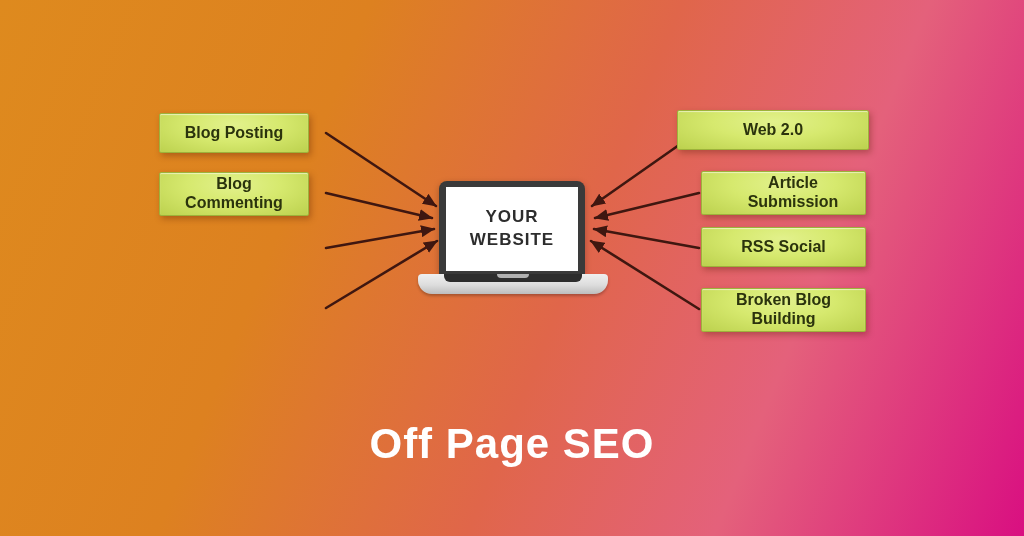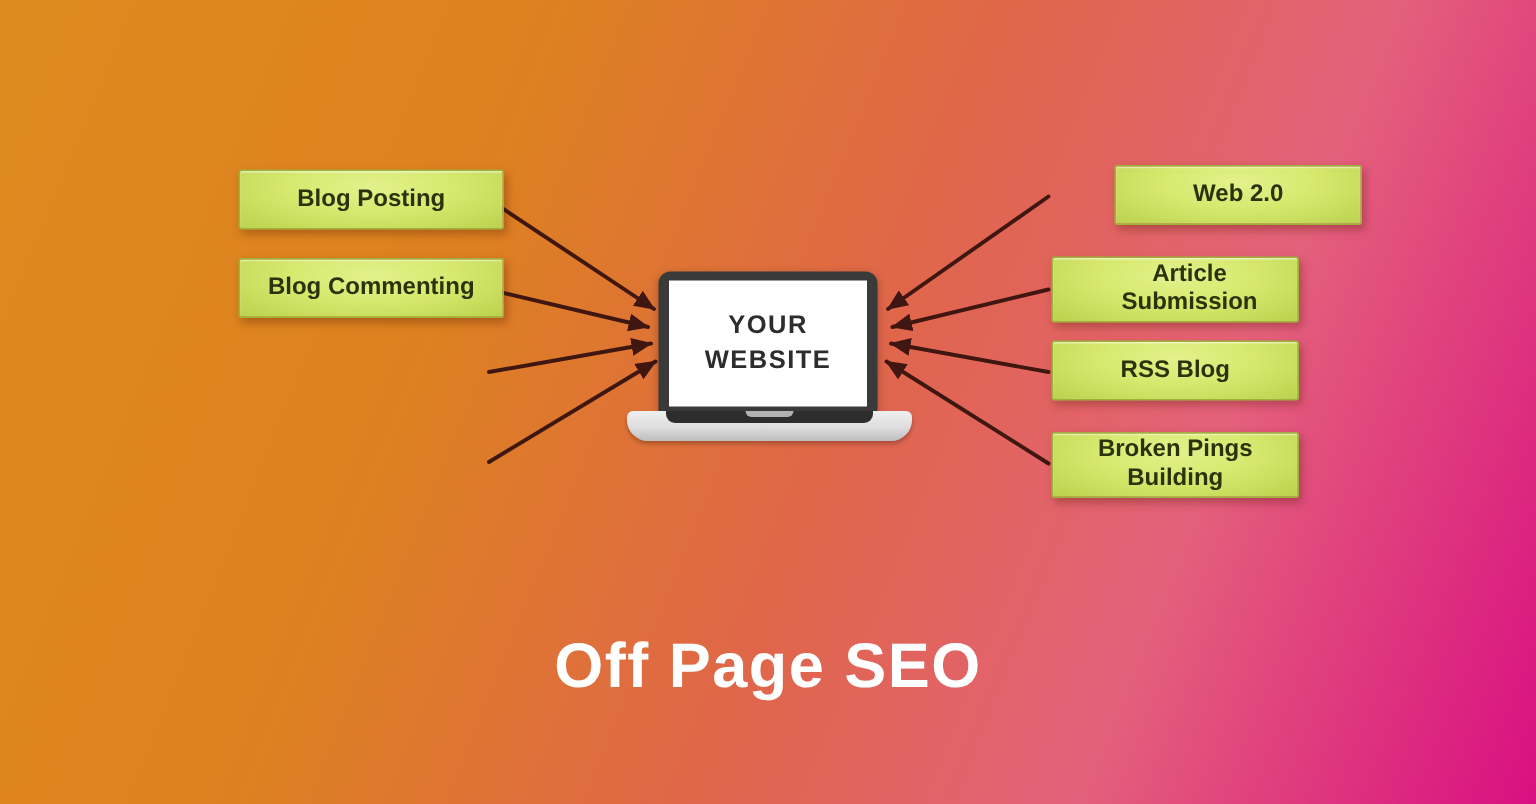--- a/index.html
+++ b/index.html
@@ -6,33 +6,33 @@
   body{font-family:"Liberation Sans", sans-serif; background:#222;}
   .stage{
     position:relative; width:1024px; height:536px; overflow:hidden;
     background:linear-gradient(112deg,
       #de8a1e 0%, #dd8120 30%, #e0664a 55%, #e4617b 75%, #d90f81 100%);
   }
   .arrows{position:absolute; left:0; top:0; width:1024px; height:536px; z-index:1;}
   .arrow-line{stroke:#3f1710; stroke-width:2.6; stroke-linecap:round;}
 
   .node{
-    position:absolute; width:177px; min-height:40px; z-index:2;
+    position:absolute; width:150px; min-height:40px; z-index:2;
     display:flex; align-items:center; justify-content:center; text-align:center;
     box-sizing:border-box; padding:2px 8px;
     background:radial-gradient(ellipse at 50% 28%, #e2f18c 0%, #d6e96e 45%, #bcd14e 100%);
     border:1px solid #9db23a; border-radius:2px;
     box-shadow:2px 3px 6px rgba(90,30,10,0.35), inset 0 1px 1px rgba(255,255,255,0.55);
     color:#2b330d; font-weight:bold; font-size:16px; line-height:1.18;
   }
   .ln1{left:159px; top:113px;}
   .ln2{left:159px; top:172px;}
   .ln3{left:159px; top:228px;}
   .ln4{left:159px; top:288px;}
-  .rn1{left:743px; top:110px; width:165px;}
+  .rn1{left:677px; top:110px; width:192px;}
   .rn2{left:701px; top:171px; width:165px; min-height:42px;padding-left:27px;}
   .rn3{left:701px; top:227px; width:165px;}
   .rn4{left:701px; top:288px; width:165px; min-height:42px;}
 
   .laptop{position:absolute; left:418px; top:177px; width:190px; height:122px; z-index:2;}
   .screen{
     position:absolute; left:21px; top:4px; width:146px; height:93px;
     background:#3a3a3a; border-radius:8px 8px 0 0;
     box-shadow:0 2px 6px rgba(0,0,0,0.25);
   }
@@ -84,22 +84,22 @@
       <line x1="699" y1="193" x2="595" y2="218" class="arrow-line" stroke="#3f1710" marker-end="url(#ah)"></line>
       <line x1="699" y1="248" x2="594" y2="229" class="arrow-line" stroke="#3f1710" marker-end="url(#ah)"></line>
       <line x1="699" y1="309" x2="591" y2="241" class="arrow-line" stroke="#3f1710" marker-end="url(#ah)"></line>
     </svg>
 
   <div class="node ln1">Blog Posting</div>
   <div class="node ln2">Blog Commenting</div>
 
   <div class="node rn1">Web 2.0</div>
   <div class="node rn2">Article Submission</div>
-  <div class="node rn3">RSS Blog</div>
-  <div class="node rn4">Broken Pings Building</div>
+  <div class="node rn3">RSS Social</div>
+  <div class="node rn4">Broken Blog Building</div>
 
   <div class="laptop">
     <div class="screen">
       <div class="screen-inner">
         <div class="site-label">
           <div>YOUR</div>
           <div>WEBSITE</div>
         </div>
       </div>
     </div>

